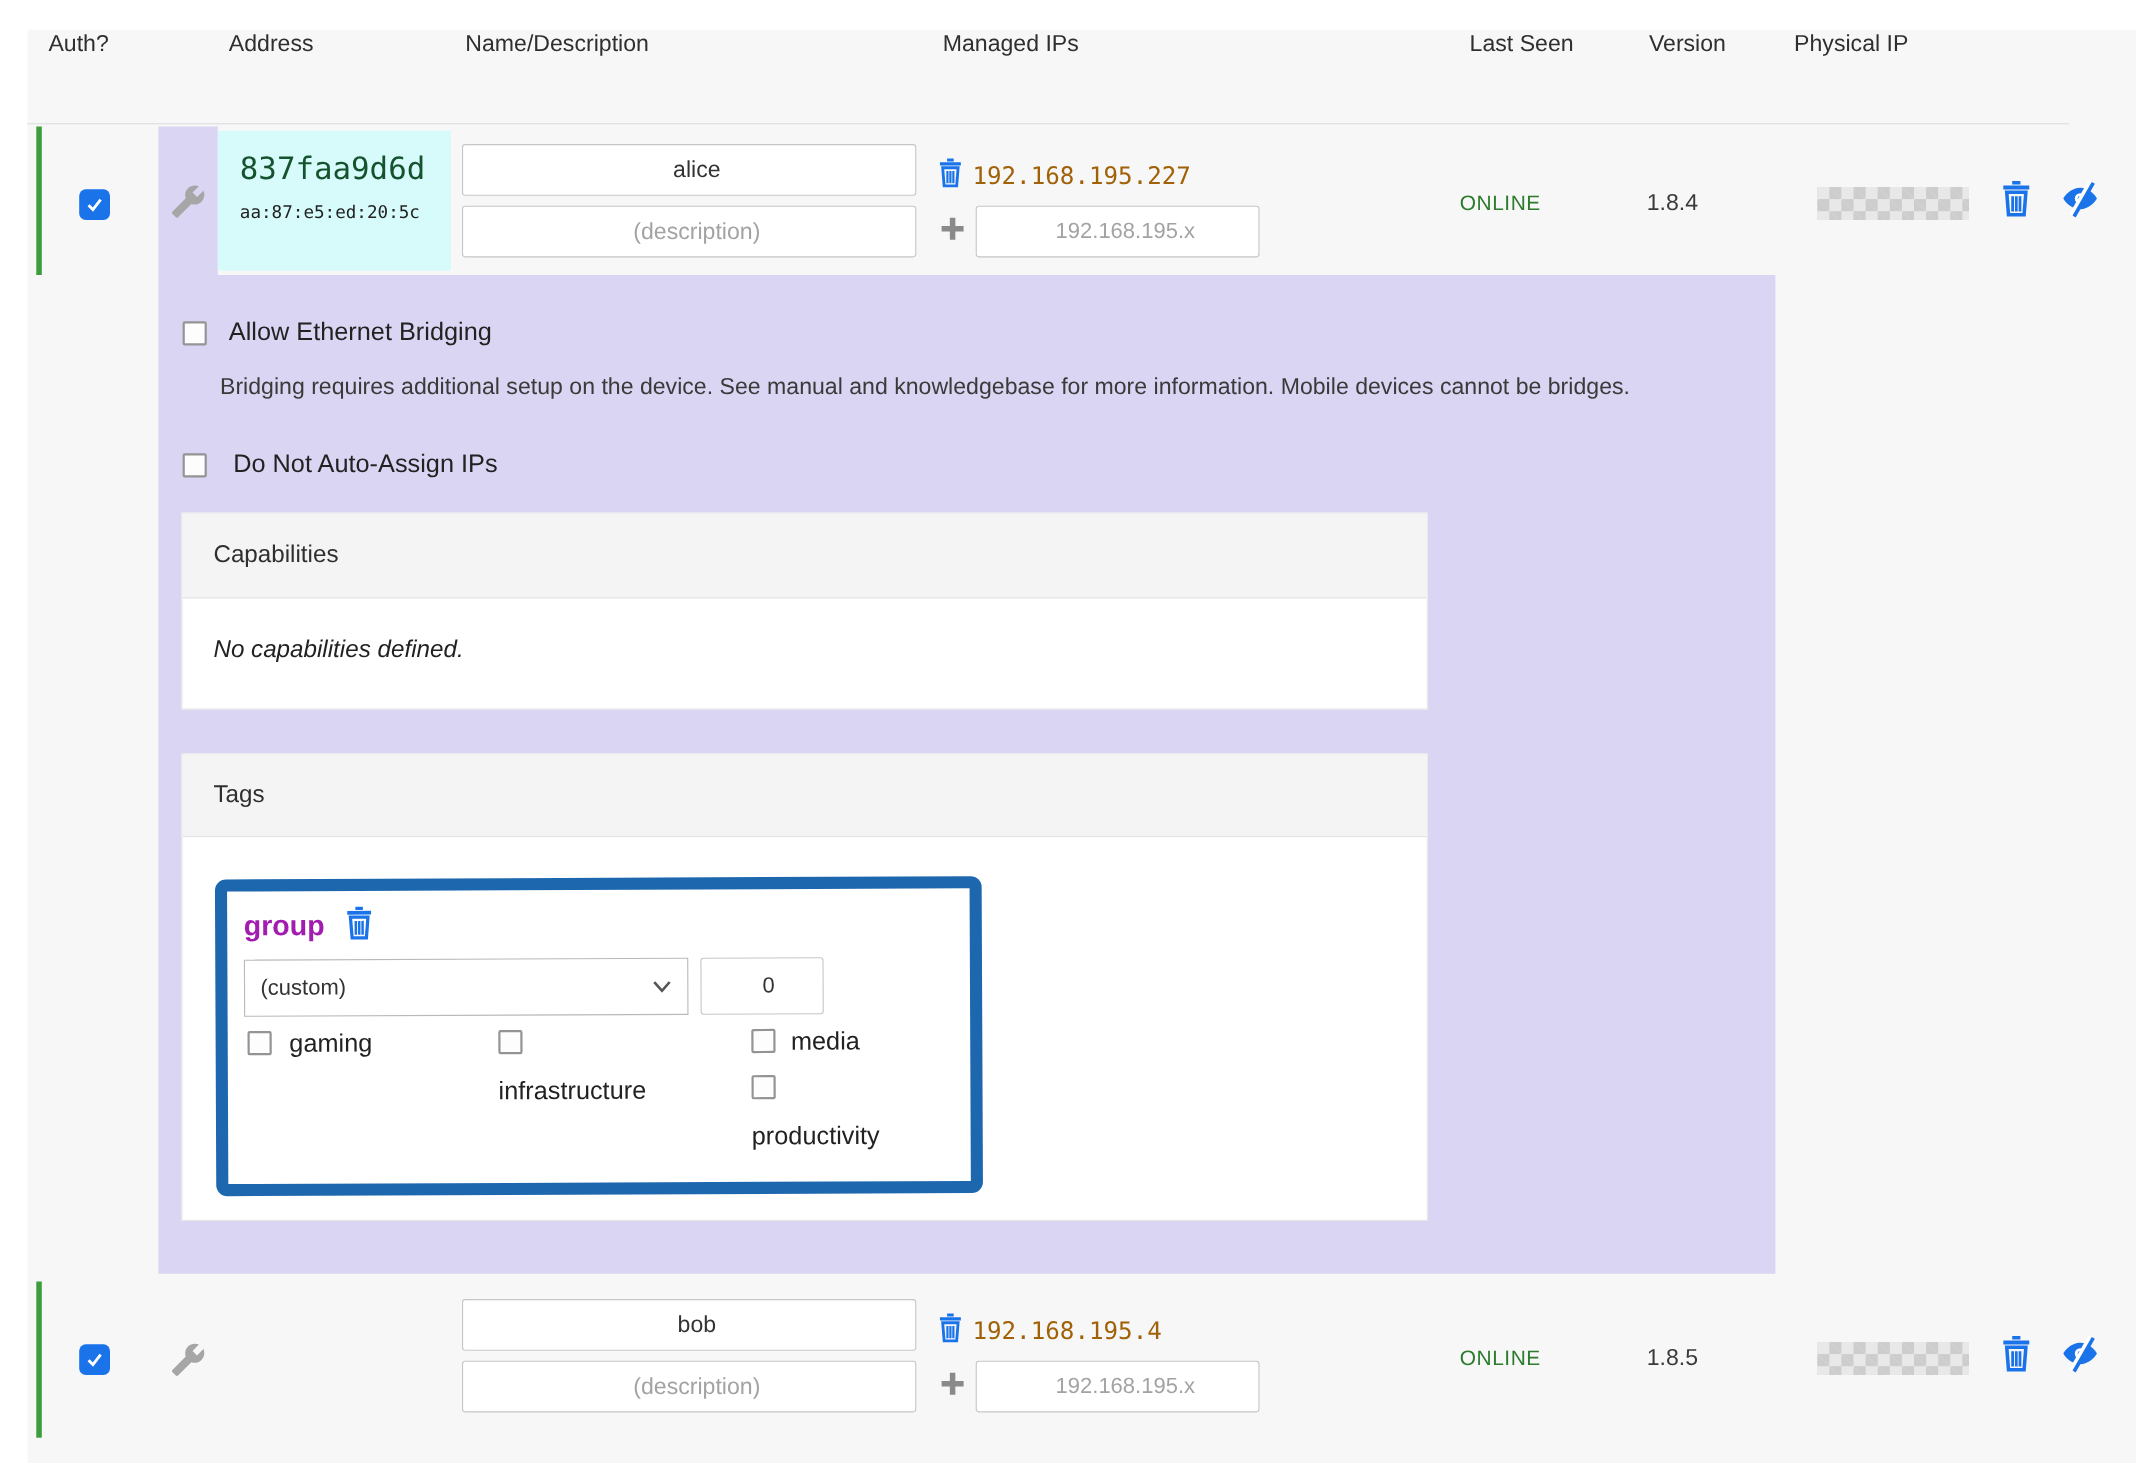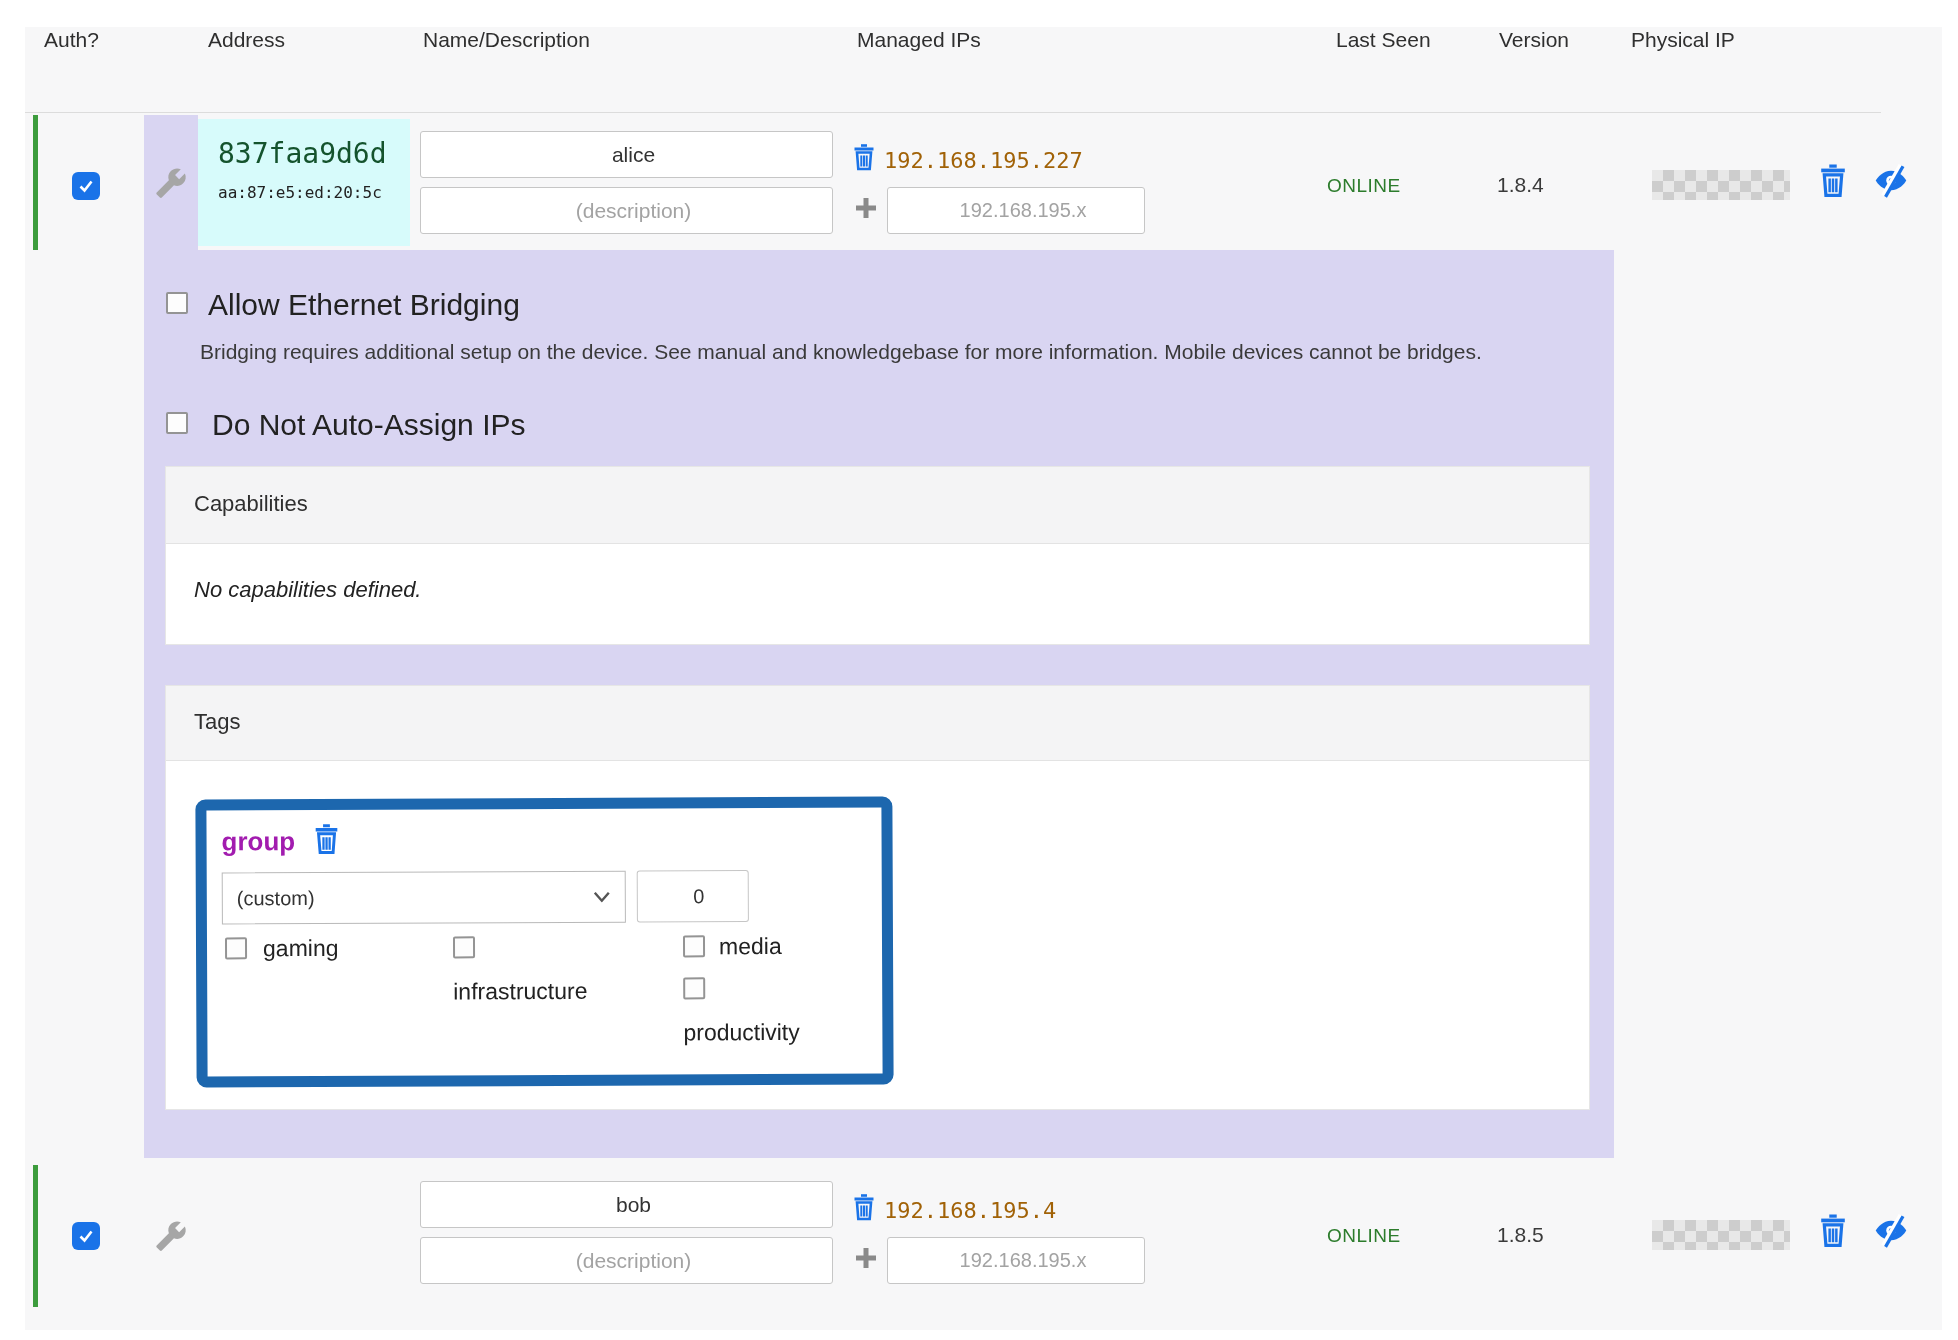--- a/index.html
+++ b/index.html
@@ -35,23 +35,23 @@
   .pix{position:absolute;left:1652px;top:55px;width:138px;height:30px;opacity:.8;
        background:
          linear-gradient(45deg,#c3c3c3 25%,transparent 25%,transparent 75%,#c3c3c3 75%) 0 0/22px 22px,
          linear-gradient(45deg,#c3c3c3 25%,#e5e5e5 25%,#e5e5e5 75%,#c3c3c3 75%) 11px 11px/22px 22px;}
   .row-trash{position:absolute;left:1818px;top:48px;}
   .row-hide{position:absolute;left:1872px;top:48px;}
 
   
   .expanded-panel{position:absolute;left:144px;top:250px;width:1470px;height:908px;background:#d9d5f2;}
   .chk{position:absolute;width:22px;height:22px;box-sizing:border-box;border:2px solid #949494;border-radius:2px;background:#fdfdfd;}
-  .chk-label{position:absolute;font-size:30px;color:#222;white-space:nowrap;}
+  .chk-label{position:absolute;font-size:23px;color:#222;white-space:nowrap;}
   .note{position:absolute;left:56px;top:84px;width:1300px;font-size:21px;line-height:36px;color:#3a3a3a;}
-  .card{position:absolute;left:21px;width:1425px;background:#fff;border:1px solid #e6e6e6;box-sizing:border-box;}
+  .card{position:absolute;left:21px;width:1133px;background:#fff;border:1px solid #e6e6e6;box-sizing:border-box;}
   .card-head{position:absolute;left:0;top:0;right:0;height:76px;background:#f4f4f5;border-bottom:1px solid #e3e3e3;}
   .card-title{position:absolute;left:28px;top:24px;font-size:22px;color:#2f2f2f;}
   .empty-italic{position:absolute;left:28px;top:110px;font-style:italic;font-size:22px;color:#222;}
 
   
   .annotation{position:absolute;left:52px;top:548px;width:697px;height:288px;box-sizing:border-box;
               border:11px solid #1d67ae;border-radius:10px;transform:rotate(-.25deg);}
   .tag-name{position:absolute;left:15px;top:16px;font-size:26px;font-weight:bold;color:#a21caf;}
   .tag-trash{position:absolute;left:106px;top:13px;}
   .fake-select{position:absolute;left:15px;top:62px;width:404px;height:52px;box-sizing:border-box;border:1px solid #b9b9b9;

